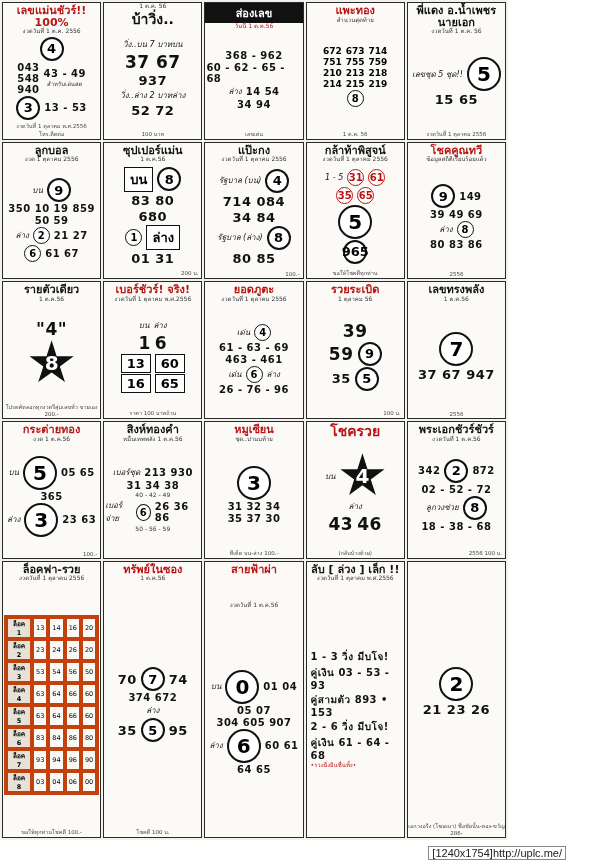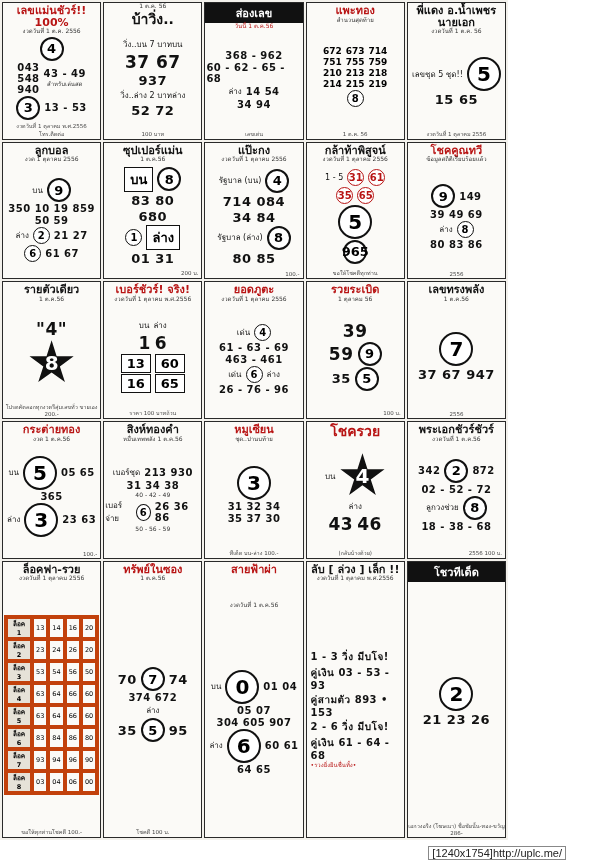--- a/index.html
+++ b/index.html
@@ -19,21 +19,21 @@
   .num.sm{font-size:10px;}
   .num.lg{font-size:17px;}
   .circ{display:inline-flex;align-items:center;justify-content:center;border:2px solid #111;border-radius:50%;
         width:20px;height:20px;font-size:13px;font-weight:bold;background:#fff;}
   .circ.sm{width:15px;height:15px;font-size:10px;border-width:1.5px;}
   .circ.lg{width:30px;height:30px;font-size:20px;}
   .circ.red{border-color:#b81414;color:#b81414;}
   .box{border:1.5px solid #111;padding:1px 5px;font-size:13px;font-weight:bold;background:#fff;}
   .foot{font-size:5.5px;text-align:center;color:#444;padding-bottom:1px;}
   .foot.r{text-align:right;padding-right:3px;}
-  .lbl{font-size:8px;color:#111;}
+  .lbl{font-size:8px;color:#111;font-style:italic;}
   .black-bar{background:#111;color:#fff;font-size:11px;font-weight:bold;text-align:center;padding:1px 16px;}
   .star{position:relative;width:46px;height:46px;background:#111;color:#fff;display:flex;align-items:center;justify-content:center;
         font-size:20px;font-weight:bold;clip-path:polygon(50% 0%,61% 35%,98% 35%,68% 57%,79% 91%,50% 70%,21% 91%,32% 57%,2% 35%,39% 35%);}
   .tbl{border-collapse:collapse;font-size:6.5px;}
   .tbl td{border:4px solid #c2410c;padding:0 2px;text-align:center;}
   .tbl td.h{background:#e6e2d8;font-weight:bold;}
   .grid3{display:grid;grid-template-columns:repeat(3,auto);gap:1px 4px;font-size:9px;font-weight:bold;text-align:center;}
   .mini{font-size:6px;color:#333;text-align:center;line-height:1.15;}
   .mini.red{color:#b81414;}
   .credit{position:absolute;left:0;top:840px;width:572px;height:25px;background:#ffffff;
@@ -619,21 +619,20 @@
           <span class="num sm">คู่เงิน  61 - 64 - 68</span>
         </div>
       <div class="row" style="justify-content:flex-start;">
           <span class="mini red">•รวงยิ่งยินชื่นทั้ง•</span>
         </div>
     </div>
     <div class="foot"></div>
   </div>
 
   <div class="cell" style="grid-column:5;grid-row:5 / span 2;">
-    <div class="black-bar">โชวทีเด็ด</div>
     <div class="body">
       <div class="row">
           <span class="circ lg">2</span>
         </div>
       <div class="row">
           <span class="num">21  23  26</span>
         </div>
     </div>
     <div class="foot">เอกวงอริง (โฆษณา) ชื่อชัยนั้น-ทอง-ขวัญ          286-</div>
   </div>

